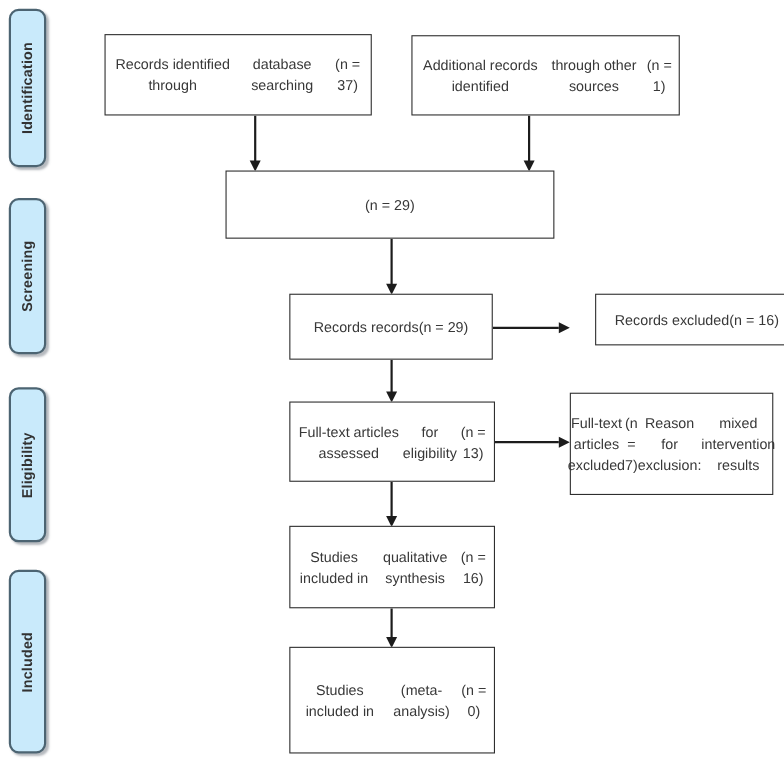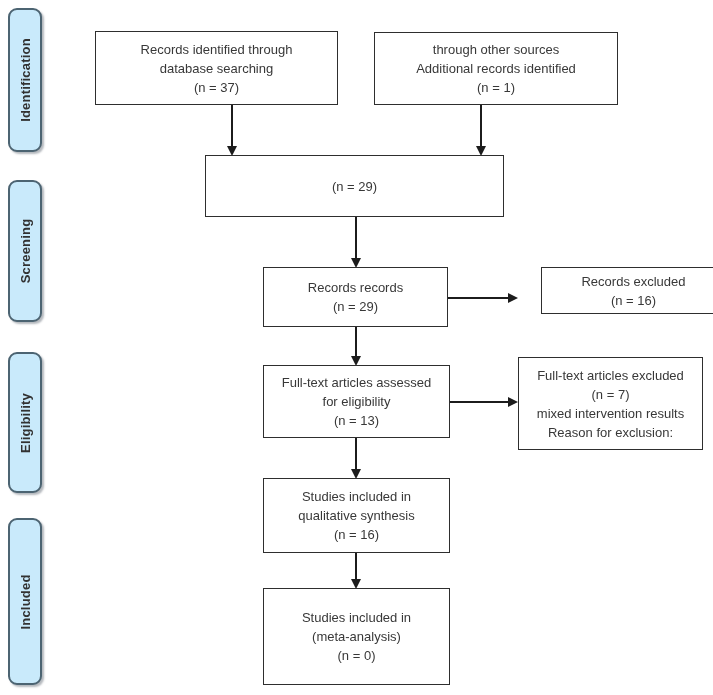--- a/index.html
+++ b/index.html
@@ -31,21 +31,21 @@
     color:#323232;
     letter-spacing:0.2px;
   }
   
   .box{
     position:absolute;
     background:#ffffff;
     border:1.5px solid #2e2e2e;
     box-sizing:border-box;
     display:flex;
-    flex-direction:column;
+    flex-direction:row;
     align-items:center;
     justify-content:center;
     text-align:center;
     font-size:13px;
     line-height:19px;
     padding:2px 4px;
   }
   .box span{display:block;}
   
   .arrows{
@@ -110,22 +110,22 @@
     <span class="stage-label">Included</span>
   </div>
 
   <div class="box" style="left:95px;top:31px;width:243px;height:74px">
     <span>Records identified through</span>
     <span>database searching</span>
     <span>(n = 37)</span>
   </div>
 
   <div class="box" style="left:374px;top:32px;width:244px;height:73px">
+    <span>Additional records identified</span>
     <span>through other sources</span>
-    <span>Additional records identified</span>
     <span>(n = 1)</span>
   </div>
 
   <div class="box" style="left:205px;top:155px;width:299px;height:62px">
     <span>(n = 29)</span>
   </div>
 
   <div class="box" style="left:263px;top:267px;width:185px;height:60px">
     <span>Records records</span>
     <span>(n = 29)</span>
@@ -138,22 +138,22 @@
 
   <div class="box" style="left:263px;top:365px;width:187px;height:73px">
     <span>Full-text articles assessed</span>
     <span>for eligibility</span>
     <span>(n = 13)</span>
   </div>
 
   <div class="box" style="left:518px;top:357px;width:185px;height:93px">
     <span>Full-text articles excluded</span>
     <span>(n = 7)</span>
+    <span>Reason for exclusion:</span>
     <span>mixed intervention results</span>
-    <span>Reason for exclusion:</span>
   </div>
 
   <div class="box" style="left:263px;top:478px;width:187px;height:75px">
     <span>Studies included in</span>
     <span>qualitative synthesis</span>
     <span>(n = 16)</span>
   </div>
 
   <div class="box" style="left:263px;top:588px;width:187px;height:97px">
     <span>Studies included in</span>

